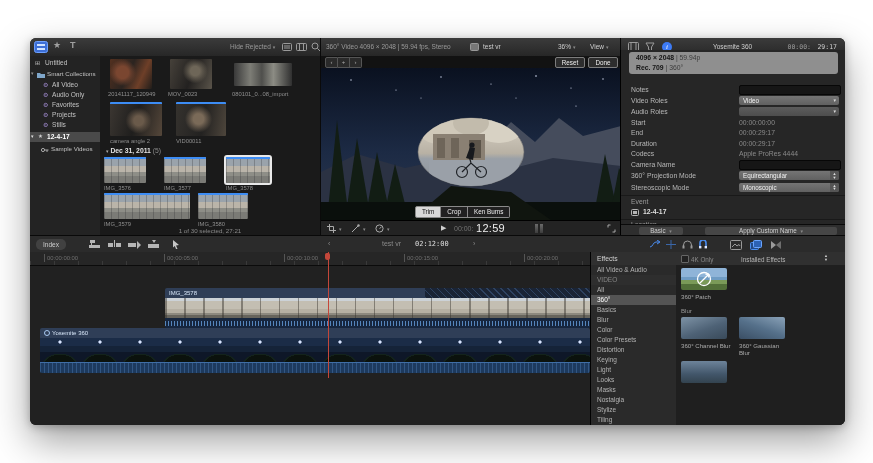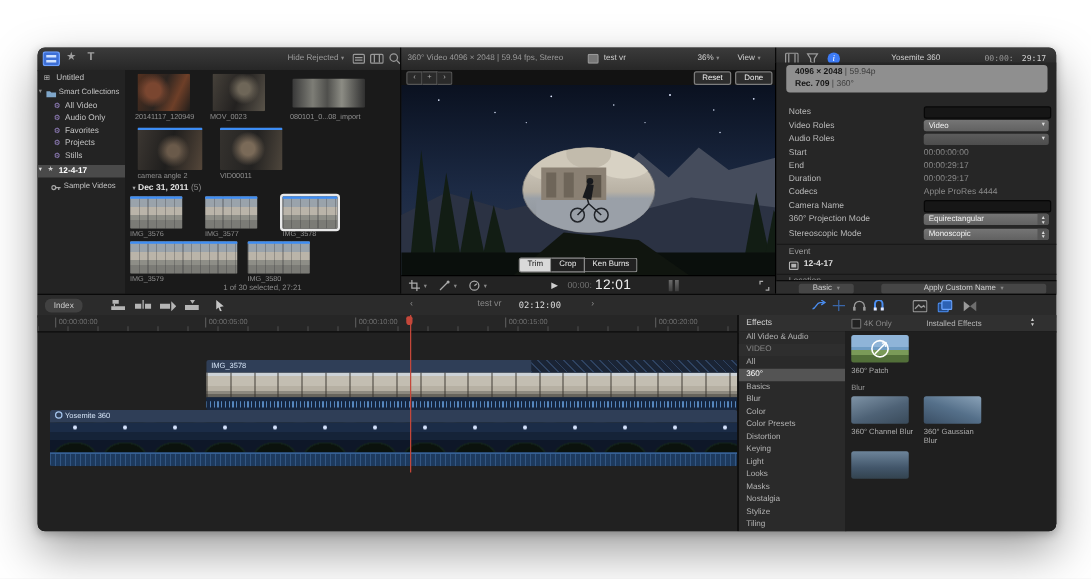--- a/index.html
+++ b/index.html
@@ -385,21 +385,21 @@
       </span>
       <span class="vt-ic" style="left:54px">
         <svg width="9" height="9">
               <circle cx="4.5" cy="4.5" r="3.6" fill="none" stroke="#aaa"></circle>
               <line x1="4.5" y1="4.5" x2="6.5" y2="3" stroke="#aaa"></line>
             </svg>
             <span class="caret">▾</span>
       </span>
       <span class="abs" style="left:120px;top:3px;font-size:7px;color:#cfcfcf">▶</span>
       <span class="abs tc-dim" style="left:133px;top:4px">00:00:</span>
-      <span class="abs tc-big" style="left:155px;top:1px">12:01</span>
+      <span class="abs tc-big" style="left:155px;top:1px">12:59</span>
       <span class="meter" style="left:214px"></span>
       <span class="meter" style="left:219px"></span>
       <span class="abs" style="left:286px;top:3px">
         <svg width="9" height="9">
               <path d="M1 3.5V1h2.5M8 5.5V8H5.5" fill="none" stroke="#aaa"></path>
             </svg>
       </span>
     </div>
   </div>
 

